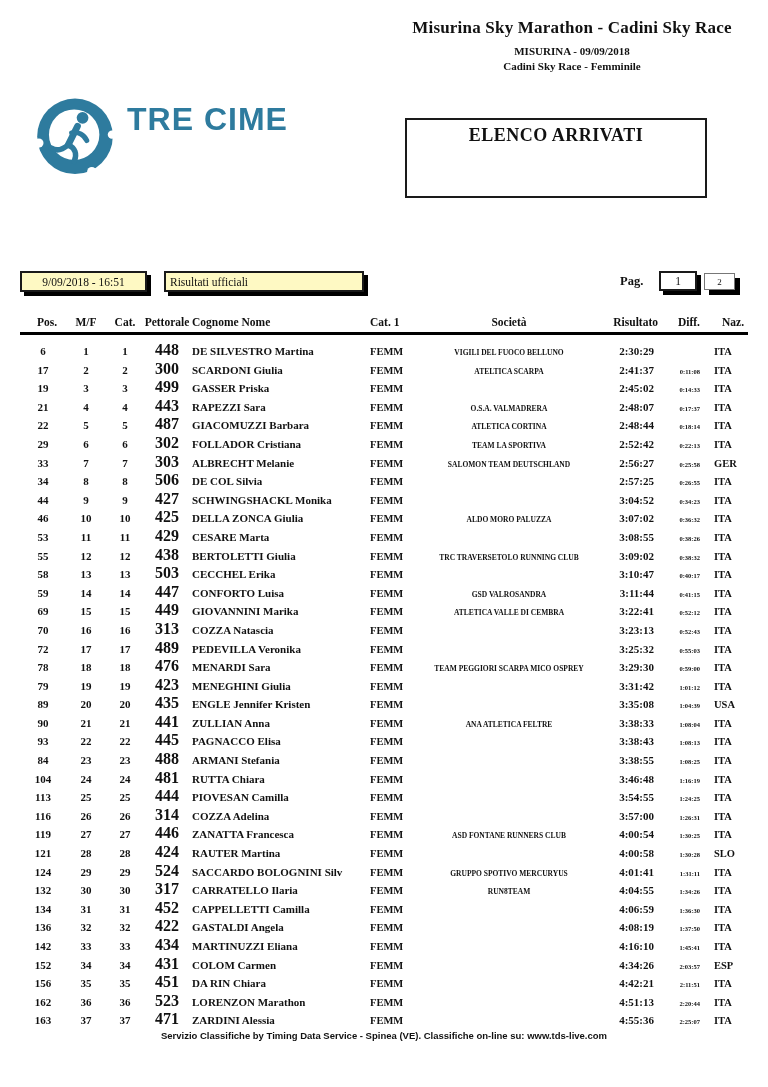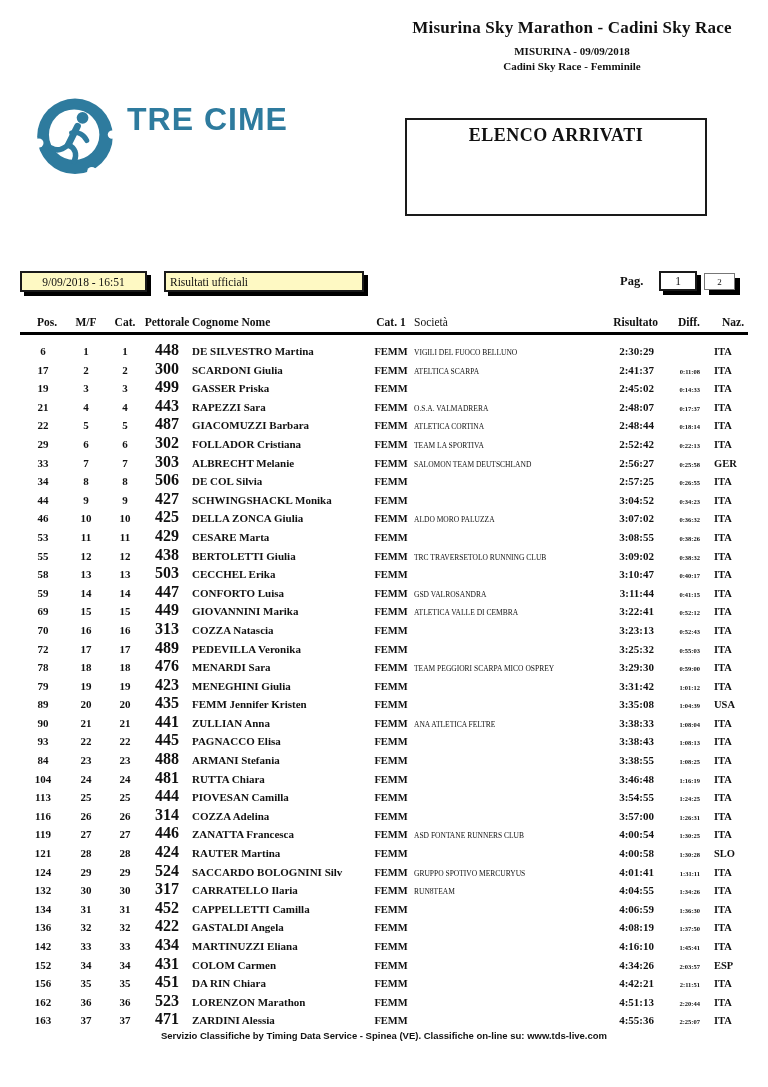--- a/index.html
+++ b/index.html
@@ -13,21 +13,21 @@
   .race-sub2 { font-size:11px; font-weight:bold; margin-top:3px; }
 
   
   .logo { position:absolute; left:33px; top:96px; display:flex; align-items:flex-start; }
   .logo-icon { width:84px; height:84px; }
   .logo-text { margin-left:10px; margin-top:6px; font-family:"Liberation Sans", sans-serif; color:#2e7b9e; }
   .logo-line1 { font-size:32px; font-weight:bold; letter-spacing:1px; line-height:34px; }
   .logo-line2 { font-size:21px; font-weight:bold; letter-spacing:3px; line-height:24px; }
 
   
-  .elenco-box { position:absolute; left:405px; top:118px; width:302px; height:98px;
+  .elenco-box { position:absolute; left:405px; top:118px; width:302px; height:80px;
                 border:2px solid #1a1a1a; background:#fff; text-align:center; }
   .elenco-title { font-size:18px; font-weight:bold; letter-spacing:.5px; margin-top:5px; }
 
   
   .shadow-box { position:absolute; background:#fef9c3; border:2px solid #1a1a1a;
                 box-shadow:4px 4px 0 #000; font-size:11.5px; height:21px;
                 display:flex; align-items:center; }
   .box-datetime { left:20px; top:271px; width:127px; justify-content:center; }
   .box-status   { left:164px; top:271px; width:200px; justify-content:flex-start; padding-left:4px; }
   .pag-label { position:absolute; left:620px; top:274px; font-size:12.5px; font-weight:bold; }
@@ -45,22 +45,22 @@
           align-items:baseline; }
   .thead { font-size:11.5px; font-weight:bold; padding-bottom:4px;
            border-bottom:3px solid #000; margin-bottom:6px; }
   .tbody .trow { height:18.6px; }
   .c { white-space:nowrap; overflow:visible; }
   .c.pos    { text-align:center; font-size:11px; font-weight:bold; }
   .c.mf     { text-align:center; font-size:11px; font-weight:bold; }
   .c.cat    { text-align:center; font-size:11px; font-weight:bold; }
   .c.bib    { text-align:center; font-size:16px; font-weight:bold; }
   .c.name   { text-align:left;  font-size:11px; font-weight:bold; padding-left:2px; }
-  .c.cat1   { text-align:center;  font-size:10.5px; font-weight:bold; padding-left:4px; }
-  .c.club   { text-align:left;  font-size:7.5px;  font-weight:normal; padding-left:2px; }
+  .c.cat1   { text-align:left;  font-size:10.5px; font-weight:bold; padding-left:4px; }
+  .c.club   { text-align:center;  font-size:7.5px;  font-weight:bold; padding-left:2px; }
   .c.result { text-align:right; font-size:11px; font-weight:bold; padding-right:6px; }
   .c.diff   { text-align:right; font-size:6.5px; font-weight:bold; padding-right:8px; }
   .c.naz    { text-align:left;  font-size:10.5px; font-weight:bold; padding-left:6px; }
   .thead .c { font-size:11.5px; }
   .thead .c.club, .thead .c.diff, .thead .c.cat1, .thead .c.result, .thead .c.naz { font-size:11.5px; }
   .thead .c.pos { text-align:center; padding-left:8px; }
   .thead .c.result { padding-right:2px; }
   .thead .c.naz { padding-left:14px; }
 
   
@@ -349,21 +349,21 @@
       <div class="c club"></div>
       <div class="c result">3:31:42</div>
       <div class="c diff">1:01:12</div>
       <div class="c naz">ITA</div>
     </div>
       <div class="trow" style="">
       <div class="c pos">89</div>
       <div class="c mf">20</div>
       <div class="c cat">20</div>
       <div class="c bib">435</div>
-      <div class="c name">FEMM Jennifer Kristen</div>
+      <div class="c name">ENGLE Jennifer Kristen</div>
       <div class="c cat1">FEMM</div>
       <div class="c club"></div>
       <div class="c result">3:35:08</div>
       <div class="c diff">1:04:39</div>
       <div class="c naz">USA</div>
     </div>
       <div class="trow" style="">
       <div class="c pos">90</div>
       <div class="c mf">21</div>
       <div class="c cat">21</div>

